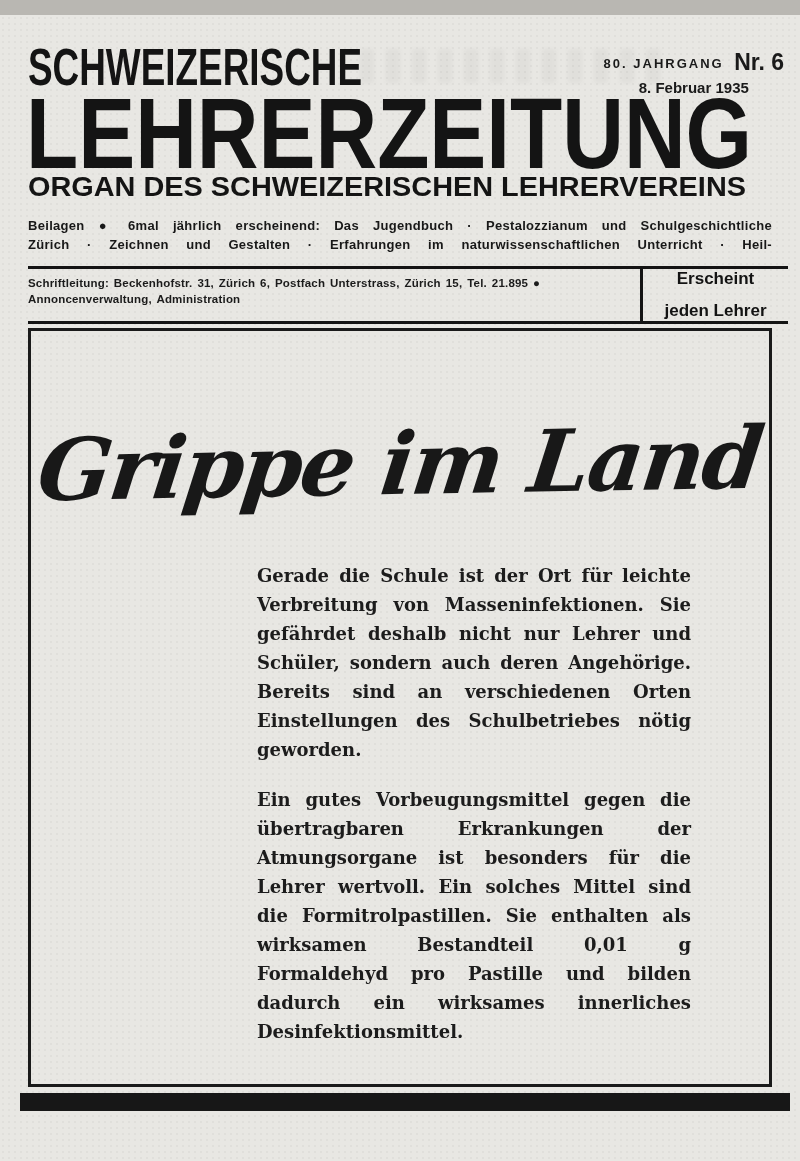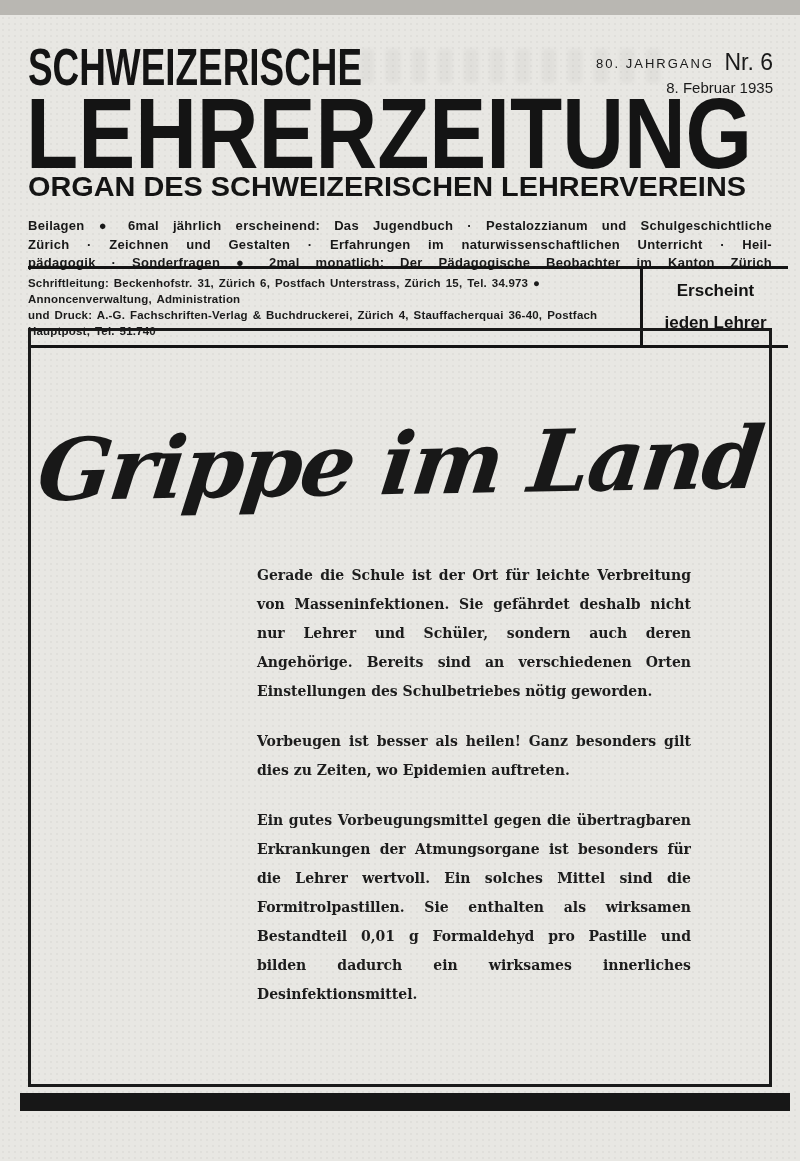--- a/index.html
+++ b/index.html
@@ -23,22 +23,22 @@
   
   .kicker-svg { position:absolute; left:26px; top:28px; }
   .title-svg  { position:absolute; left:24px; top:74px; }
   .subtitle-svg { position:absolute; left:26px; top:158px; }
   svg text {
     font-family:"Liberation Sans", sans-serif;
     font-weight:bold;
     fill:#141414;
   }
   .issue {
-    position:absolute; right:27px; top:36px; text-align:right;
-    font-weight:normal; color:#1a1a1a; white-space:nowrap;
+    position:absolute; right:16px; top:36px; text-align:center;
+    font-weight:bold; color:#1a1a1a; white-space:nowrap;
   }
   .issue-line1 { line-height:22px; }
   .issue-volume { font-size:13px; letter-spacing:2px; vertical-align:2px; }
   .issue-number { font-size:23px; margin-left:6px; }
   .issue-date { font-size:15px; line-height:24px; }
   .beilagen {
     position:absolute; left:28px; top:202px; width:744px;
     font-size:13px; font-weight:bold; line-height:18.5px;
     letter-spacing:.3px; word-spacing:3px; color:#181818;
   }
@@ -68,21 +68,21 @@
     text-align:center;
     font-family:"DejaVu Serif", serif;
     font-style:italic; font-weight:bold;
     font-size:86px; letter-spacing:-2px;
     transform:skewX(-8deg) rotate(-1deg);
     color:#181818;
   }
   .ad-body {
     position:absolute; left:226px; top:230px; width:434px;
     font-family:"DejaVu Serif", serif;
-    font-weight:bold; font-size:14px; line-height:29px;
+    font-weight:bold; font-size:18px; line-height:29px;
     color:#1c1c1c;
   }
   .ad-body p { text-align:justify; margin-bottom:21px; }
   .ad-p4 { position:relative; }
   .bottom-bar {
     position:absolute; left:20px; top:1078px; width:770px; height:18px;
     background:#171717;
   }
 </style>
 </head>
@@ -108,40 +108,37 @@
     <text x="2" y="79" font-size="100" textLength="726" lengthAdjust="spacingAndGlyphs">LEHRERZEITUNG</text>
   </svg>
 
   <svg class="subtitle-svg" width="748" height="30">
     <text x="2" y="23" font-size="27" textLength="718" lengthAdjust="spacingAndGlyphs">ORGAN DES SCHWEIZERISCHEN LEHRERVEREINS</text>
   </svg>
 
   <div class="beilagen">
     <div class="bline">Beilagen ● 6mal jährlich erscheinend: Das Jugendbuch · Pestalozzianum und Schulgeschichtliche</div>
     <div class="bline">Zürich · Zeichnen und Gestalten · Erfahrungen im naturwissenschaftlichen Unterricht · Heil-</div>
-    <div class="bline">pädagogik · Sonderfragen ● 2mal monatlich: Der Pädagogische Beobachter im Kanton Zürich</div>
   </div>
 
   <div class="imprint">
     <div class="imprint-left">
-      <div>Schriftleitung: Beckenhofstr. 31, Zürich 6, Postfach Unterstrass, Zürich 15, Tel. 34.973  ●  Annoncenverwaltung, Administration</div>
-      <div>und Druck: A.-G. Fachschriften-Verlag &amp; Buchdruckerei, Zürich 4, Stauffacherquai 36-40, Postfach Hauptpost, Tel. 51.740</div>
+      <div>Schriftleitung: Beckenhofstr. 31, Zürich 6, Postfach Unterstrass, Zürich 15, Tel. 21.895  ●  Annoncenverwaltung, Administration</div>
     </div>
     <div class="imprint-divider"></div>
     <div class="imprint-right">
       <div>Erscheint</div>
       <div>jeden Lehrer</div>
     </div>
   </div>
 
   <section class="ad-box">
     <div class="ad-headline">Grippe im Land</div>
     <div class="ad-body">
       <p>Gerade die Schule ist der Ort für leichte Verbreitung von Masseninfektionen. Sie gefährdet deshalb nicht nur Lehrer und Schüler, sondern auch deren Angehörige. Bereits sind an verschiedenen Orten Einstellungen des Schulbetriebes nötig geworden.</p>
-      <p>Vorbeugen ist besser als heilen! Ganz besonders gilt dies zu Zeiten, wo Epidemien auftreten.</p>
       <p>Ein gutes Vorbeugungsmittel gegen die übertragbaren Erkrankungen der Atmungsorgane ist besonders für die Lehrer wertvoll. Ein solches Mittel sind die Formitrolpastillen. Sie enthalten als wirksamen Bestandteil 0,01 g Formaldehyd pro Pastille und bilden dadurch ein wirksames innerliches Desinfektionsmittel.</p>
       <p class="ad-p4"></p>
 
     </div>
   </section>
 
   <div class="bottom-bar"></div>
 
 </div>
 

